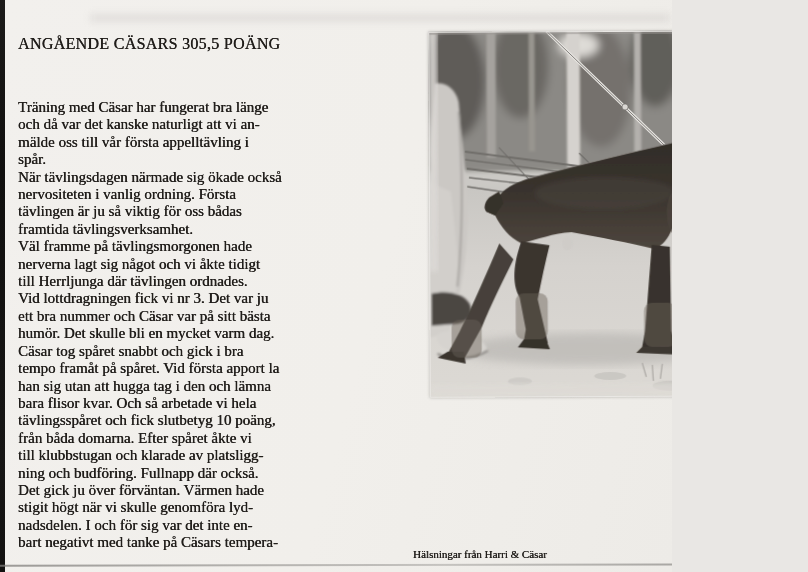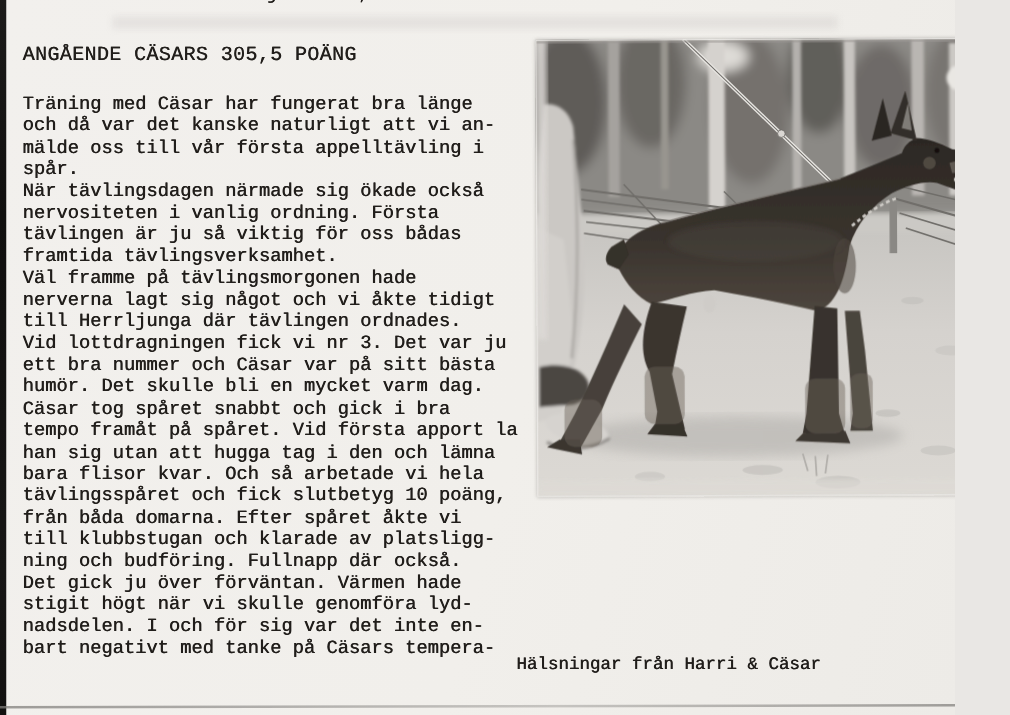--- a/index.html
+++ b/index.html
@@ -1,35 +1,35 @@
 <!DOCTYPE html>
 <html><head>
 <meta charset="utf-8">
 <style>
   html,body{margin:0;padding:0;}
   body{width:808px;height:572px;overflow:hidden;background:#e9e7e4;}
   .page{
-    position:relative;width:764px;height:572px;overflow:hidden;
+    position:relative;width:672px;height:572px;overflow:hidden;
     background:linear-gradient(105deg,#f2f0ed 0%,#f1efeb 55%,#edebe7 100%);
-    font-family:Liberation Mono, monospace;
+    font-family:Liberation Serif, serif;
   }
-  .tw{color:#211e1b;white-space:pre;text-shadow:0.35px 0 0.2px currentColor;}
+  .tw{color:#211e1b;white-space:pre;text-shadow:0.35px 0 0.2px currentColor;margin-top:24px;}
   .scan-edge-left{position:absolute;left:0;top:0;width:5px;height:572px;
     background:linear-gradient(180deg,#1c1b1a,#100f0e 30%,#171615 80%,#121110);}
   .scan-bottom-line{position:absolute;left:0;top:564px;width:808px;height:1.6px;
     background:linear-gradient(90deg,rgba(128,126,123,.75),rgba(155,153,150,.5) 55%,rgba(118,116,113,.7));
     transform:rotate(-.12deg);}
   .top-smudge{position:absolute;left:90px;top:13px;width:580px;height:10px;
     background:rgba(172,169,165,.18);filter:blur(3px);}
   .clip-wrap{position:absolute;left:150px;top:0;width:540px;height:7px;overflow:hidden;}
   .clip-line{position:relative;top:-12px;font-size:14.5px;letter-spacing:.4px;}
   .heading{position:absolute;left:18px;top:35px;margin:0;font-size:16px;font-weight:400;letter-spacing:.3px;}
   .col-left{position:absolute;left:18px;top:75px;font-size:15px;line-height:17.4px;}
   .col-right{position:absolute;left:413px;top:413px;font-size:14.4px;line-height:17.1px;}
-  .signature{position:absolute;left:413px;top:524px;font-size:14px;}
+  .signature{position:absolute;left:413px;top:524px;font-size:11px;}
   .photo{position:absolute;left:429px;top:31px;width:363px;height:366px;margin:0;
     transform:rotate(-.25deg);box-shadow:0 0 3px rgba(110,108,105,.45);}
   .photo svg{display:block;width:100%;height:100%;}
 </style>
 </head>
 <body>
 
 <div class="page">
 
   <div class="scan-edge-left"></div>

